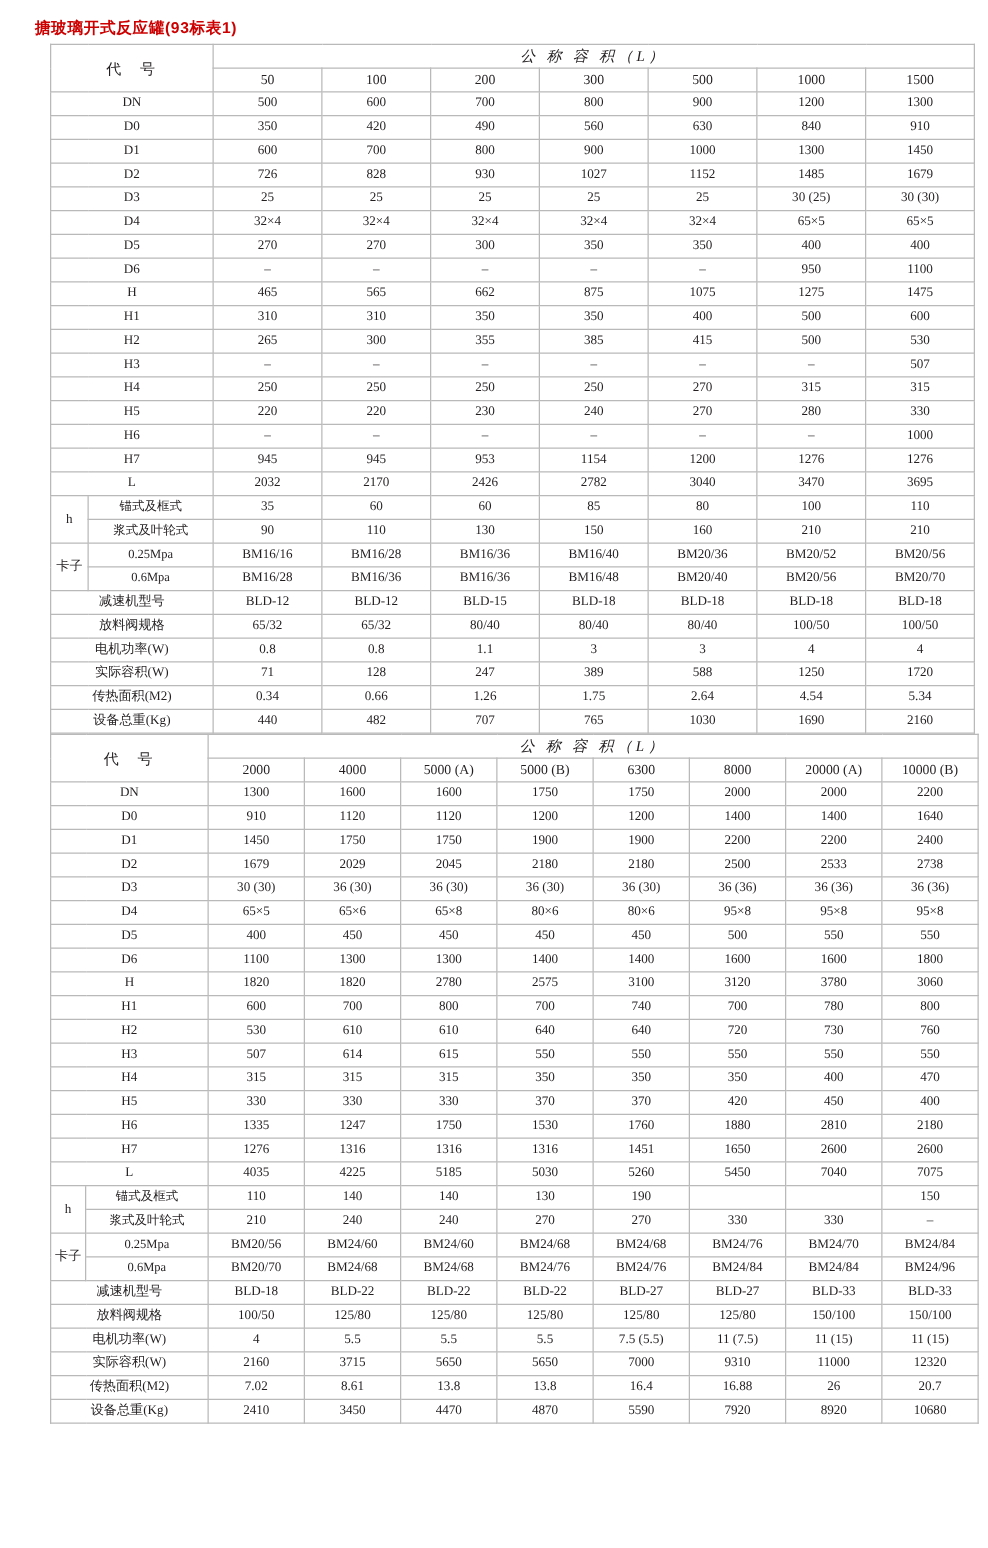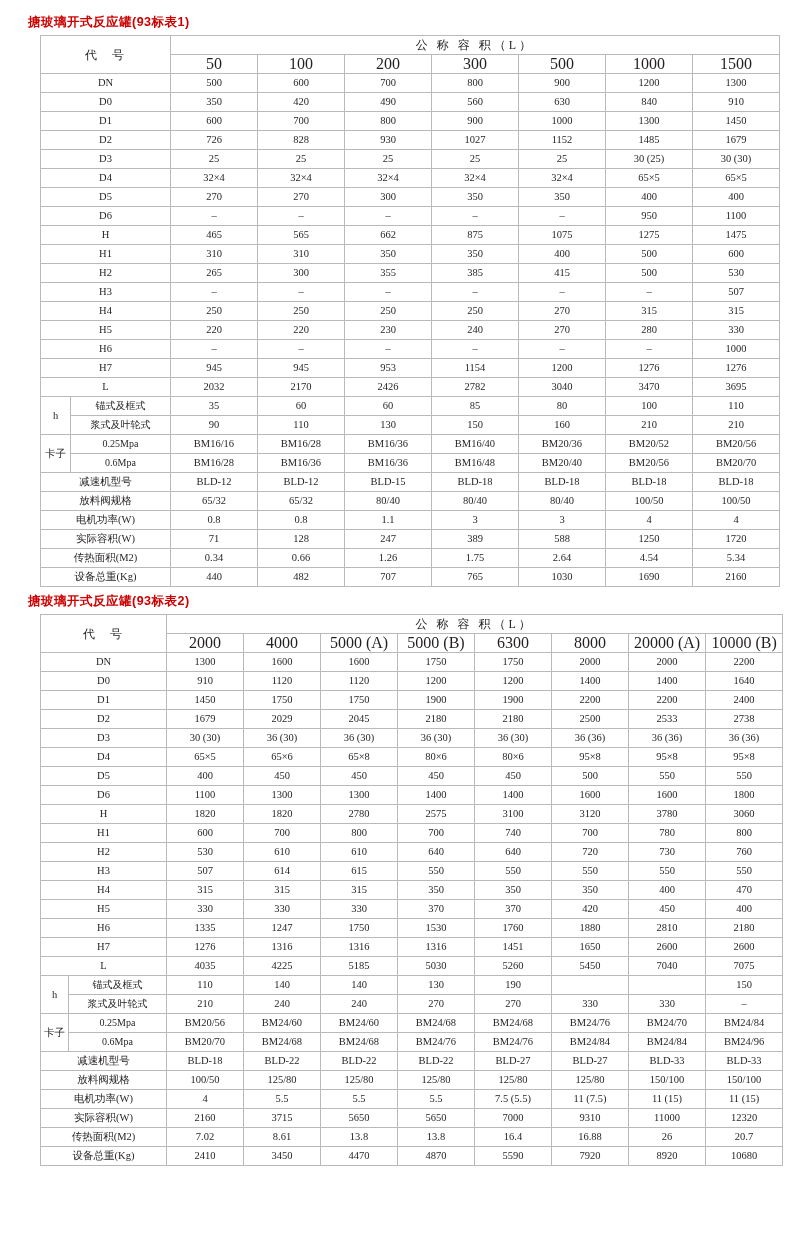--- a/index.html
+++ b/index.html
@@ -46,29 +46,30 @@
     overflow:hidden;
   }
   .hdr-code{
     font-size:12px;
     letter-spacing:6px;
     padding-left:6px;
   }
   .hdr-cap{
     font-size:12px;
     letter-spacing:3px;
+    font-style:italic;
   }
   .rowlabel{
     font-size:10.5px;
   }
   .sub-label{
     font-size:10px;
   }
   .hcell{
-    font-size:16px;
+    font-size:11px;
   }
   .spacer{height:8px;}
   .gap{height:10px;}
 </style>
 </head>
 <body>
 
 <div class="page">
 
   <div class="spacer"></div>
@@ -375,21 +376,20 @@
             <td>707</td>
             <td>765</td>
             <td>1030</td>
             <td>1690</td>
             <td>2160</td>
           </tr>
       </tbody>
     </table>
   </div>
 
-  <div class="title">搪玻璃开式反应罐(93标表2)</div>
 
   <div class="tbl-wrap">
     <table>
       <colgroup>
         <col style="width:28px">
           <col style="width:98px">
         <col style="width:77px">
           <col style="width:77px">
           <col style="width:77px">
           <col style="width:77px">

